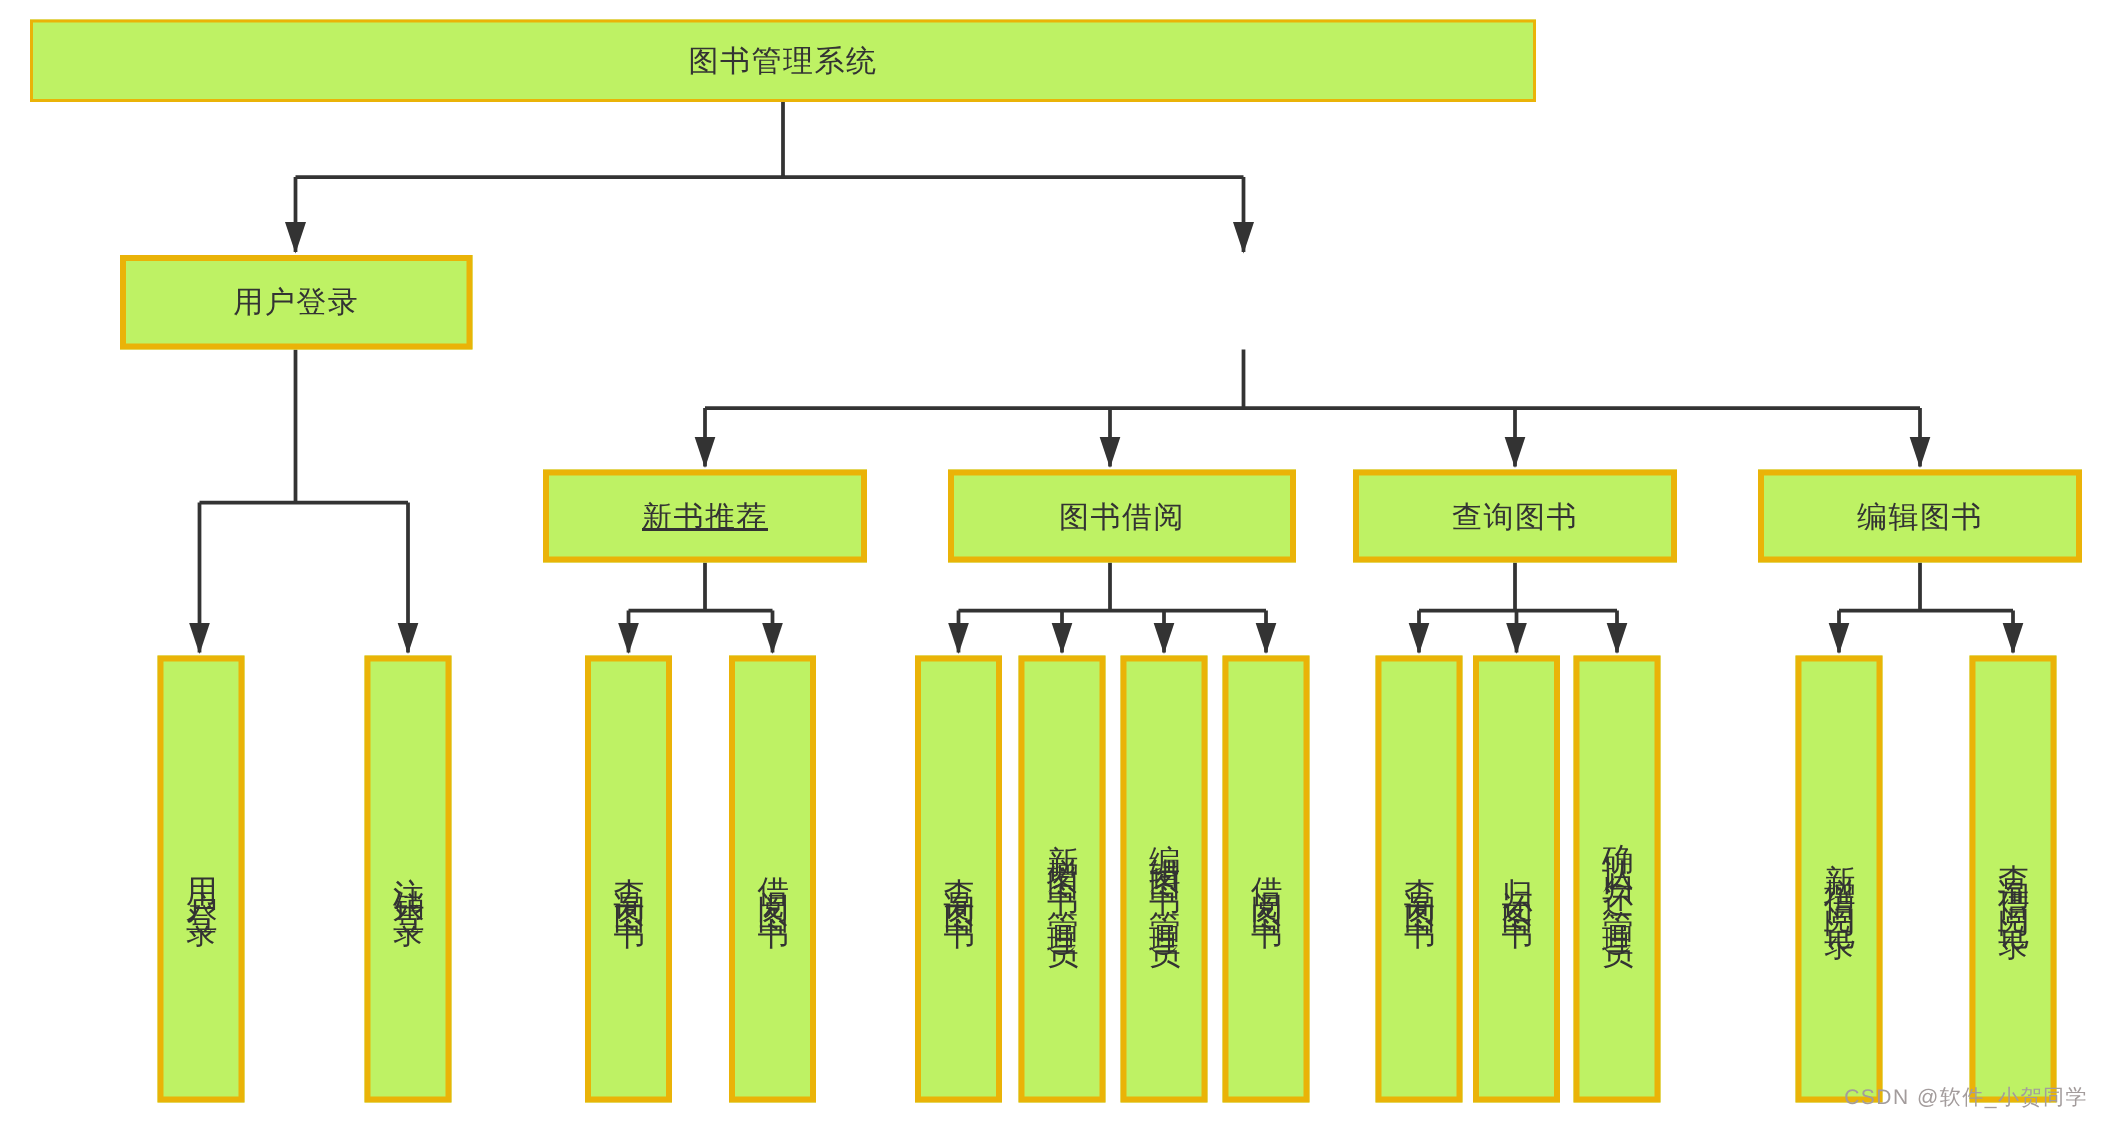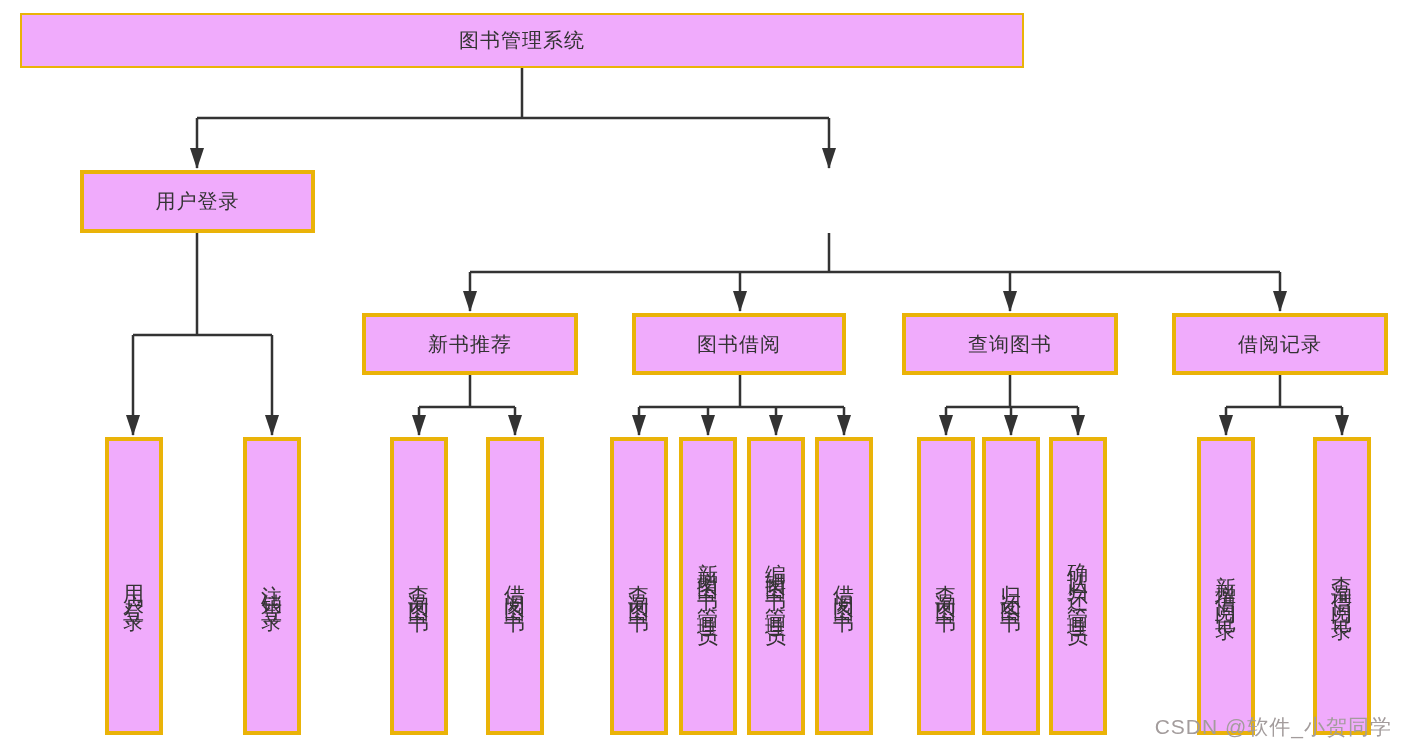--- a/index.html
+++ b/index.html
@@ -8,51 +8,51 @@
     width:1405px;height:747px;
     background:#ffffff;
     font-family:"Liberation Sans", sans-serif;
     overflow:hidden;
   }
   .connectors{position:absolute;left:0;top:0;}
   .box{
     position:absolute;
     box-sizing:border-box;
     border:4px solid #eab308;
-    background:#f0abfc;
+    background:#bef264;
     display:flex;align-items:center;justify-content:center;
     color:#333333;
   }
   .hlabel{font-size:20px;letter-spacing:1px;}
   #b-root{left:20px;top:13px;width:1004px;height:55px;border-width:2px;}
   #b-user-login{left:80px;top:170px;width:235px;height:63px;}
   #b-book-mgmt{left:712px;top:170px;width:234px;height:63px;}
-  #b-new-book{left:362px;top:313px;width:216px;height:62px;}
-  #b-book-borrow{left:632px;top:313px;width:214px;height:62px;}
+  #b-new-book{left:362px;top:313px;width:216px;height:62px;text-decoration:underline;}
+  #b-book-borrow{left:632px;top:313px;width:232px;height:62px;}
   #b-current-borrow{left:902px;top:313px;width:216px;height:62px;}
   #b-borrow-record{left:1172px;top:313px;width:216px;height:62px;}
   .leaf{top:437px;width:58px;height:298px;}
   .vlabel{
     writing-mode:vertical-rl;
     text-orientation:mixed;
     font-size:21px;
     line-height:1;
     letter-spacing:9px;
     color:#333333;
     white-space:nowrap;
   }
   #b-l1{left:105px;} #b-l2{left:243px;}
   #b-l3{left:390px;} #b-l4{left:486px;}
   #b-l5{left:610px;} #b-l6{left:679px;} #b-l7{left:747px;} #b-l8{left:815px;}
   #b-l9{left:917px;} #b-l10{left:982px;} #b-l11{left:1049px;}
   #b-l12{left:1197px;} #b-l13{left:1313px;}
   .watermark{
     position:absolute;
     right:13px;bottom:6px;
-    font-size:21px;
+    font-size:14px;
     color:#a39c9c;
     letter-spacing:1px;
     white-space:nowrap;
   }
 </style>
 </head>
 <body>
 
 <div class="canvas">
 
@@ -103,21 +103,21 @@
   <div class="box" id="b-new-book">
     <span class="hlabel">新书推荐</span>
   </div>
   <div class="box" id="b-book-borrow">
     <span class="hlabel">图书借阅</span>
   </div>
   <div class="box" id="b-current-borrow">
     <span class="hlabel">查询图书</span>
   </div>
   <div class="box" id="b-borrow-record">
-    <span class="hlabel">借阅记录</span>
+    <span class="hlabel">编辑图书</span>
   </div>
 
   <div class="box leaf" id="b-l1">
     <span class="vlabel">用户登录</span>
   </div>
   <div class="box leaf" id="b-l2">
     <span class="vlabel">注销登录</span>
   </div>
 
   <div class="box leaf" id="b-l3">

